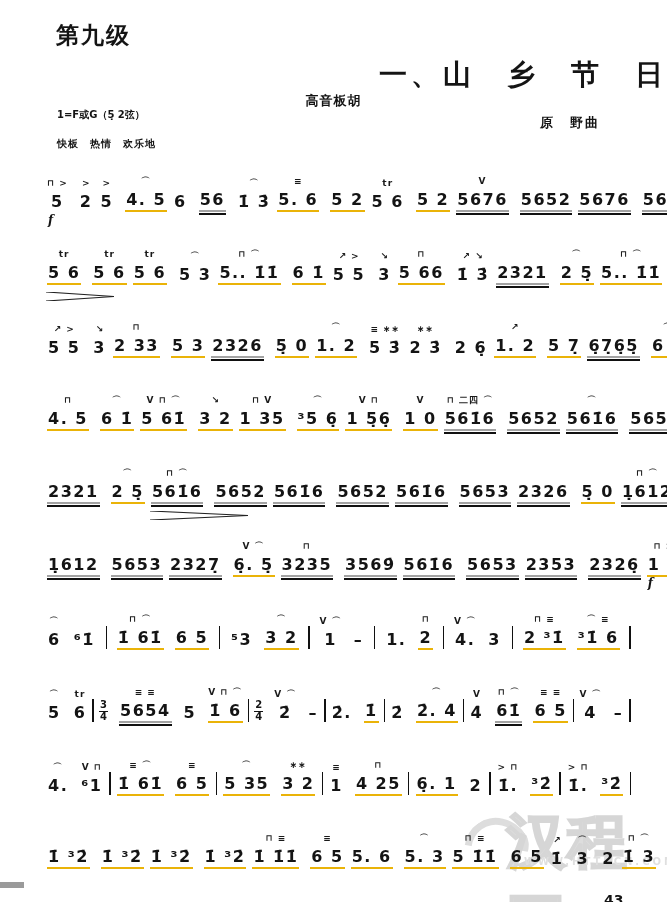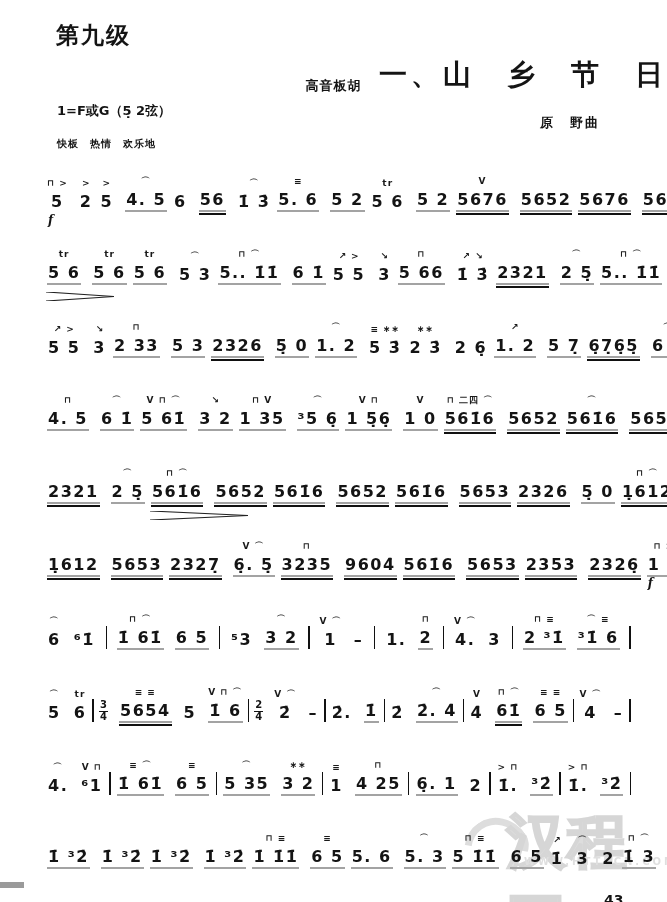--- a/index.html
+++ b/index.html
@@ -4,32 +4,32 @@
 <style>
   html,body{margin:0;padding:0;}
   body{
     width:667px;height:902px;position:relative;background:#ffffff;
     overflow:hidden;color:#141414;
     font-family:"DejaVu Sans","Liberation Sans",sans-serif;
   }
   
   .level{position:absolute;left:56px;top:20px;font-size:23px;font-weight:bold;letter-spacing:2px;}
   .title{position:absolute;left:0;right:0;top:56px;text-align:right;font-size:28px;font-weight:bold;letter-spacing:4px;margin-left:14px;}
-  .instrument{position:absolute;left:0;right:0;top:77px;text-align:center;font-size:13px;font-weight:bold;letter-spacing:1px;}
-  .keyline{position:absolute;left:57px;top:102px;font-size:13px;font-weight:bold;}
+  .instrument{position:absolute;left:0;right:0;top:92px;text-align:center;font-size:13px;font-weight:bold;letter-spacing:1px;}
+  .keyline{position:absolute;left:57px;top:108px;font-size:10px;font-weight:bold;}
   .tempoline{position:absolute;left:57px;top:137px;font-size:10px;font-weight:bold;letter-spacing:1px;}
   .composer{position:absolute;left:540px;top:114px;font-size:13px;font-weight:bold;letter-spacing:2px;}
   
   #score{position:absolute;left:44px;right:36px;top:165px;z-index:2;}
   .line{display:flex;align-items:flex-end;justify-content:space-between;margin-bottom:26px;min-height:47px;}
   .measure{display:flex;align-items:flex-end;gap:11px;position:relative;padding:0 3px;}
   .group{display:flex;flex-direction:column;align-items:center;position:relative;}
   .mark{height:15px;font-size:9px;font-weight:bold;letter-spacing:1px;white-space:nowrap;color:#1a1a1a;line-height:15px;}
   .notes{font-weight:bold;font-size:16px;line-height:21px;letter-spacing:1.5px;white-space:nowrap;padding:0 1px;position:relative;}
-  .notes.u1{border-bottom:2px solid #a3a3a3;}
+  .notes.u1{border-bottom:2px solid #eab308;}
   .notes.u2{border-bottom:2px solid #a3a3a3;}
   .notes.u2::after{content:"";position:absolute;left:0;right:0;bottom:-5px;height:2px;background:#111;}
   .bar{width:1.5px;background:#111;height:23px;align-self:flex-end;margin-bottom:1px;}
   .dyn{position:absolute;top:37px;left:1px;font-family:"DejaVu Serif","Liberation Serif",serif;font-style:italic;font-weight:bold;font-size:12px;}
   .hairpin{position:absolute;top:39px;left:2px;right:18%;height:9px;}
   .ts{display:flex;flex-direction:column;align-items:center;font-size:10px;font-weight:bold;line-height:1.05;align-self:flex-end;margin-bottom:1px;}
   .ts .tsn{border-bottom:1px solid #111;padding:0 1px;}
   
   .watermark{position:absolute;left:462px;top:800px;width:210px;z-index:1;opacity:.55;color:#b9b9b9;}
   .wm-swirl{position:absolute;left:0;top:18px;width:52px;height:46px;border:7px solid #c2c2c2;border-radius:50% 50% 50% 50%/60% 60% 40% 40%;border-left-color:transparent;border-bottom-color:transparent;transform:rotate(-35deg);}
@@ -457,21 +457,21 @@
         </div>
       </div>
       <div class="bar"></div>
       <div class="measure">
         <div class="group">
           <div class="mark">⊓</div>
           <div class="notes u2">3235</div>
         </div>
         <div class="group">
           <div class="mark"></div>
-          <div class="notes u2">9604̇</div>
+          <div class="notes u2">3569̇</div>
         </div>
       </div>
       <div class="bar"></div>
       <div class="measure">
         <div class="group">
           <div class="mark"></div>
           <div class="notes u2">561̇6</div>
         </div>
         <div class="group">
           <div class="mark"></div>

